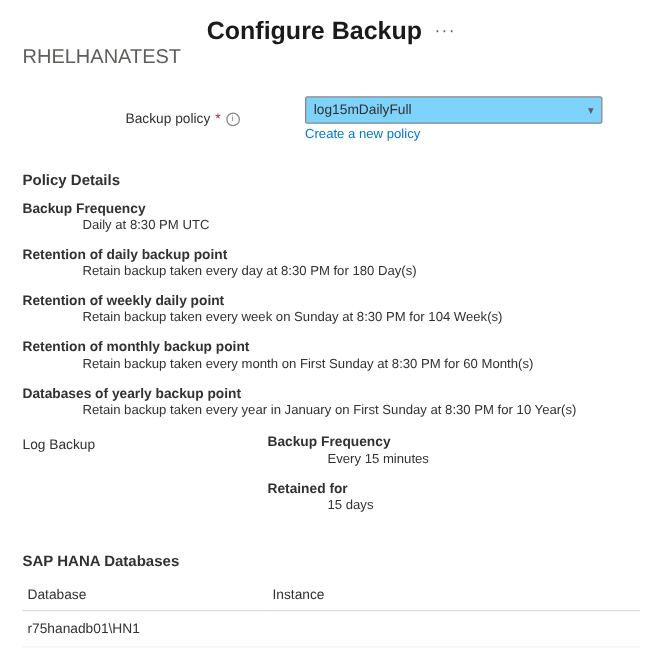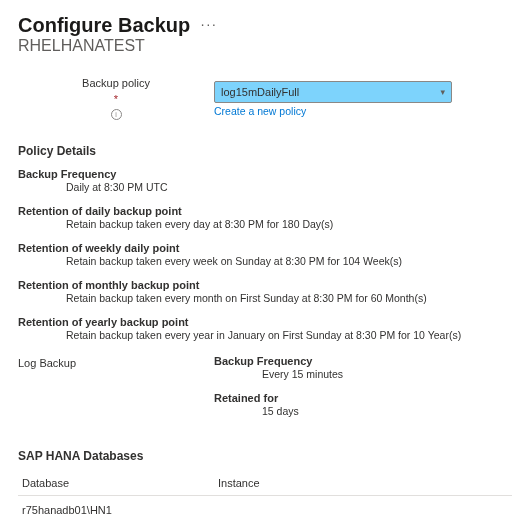--- a/index.html
+++ b/index.html
@@ -1,29 +1,29 @@
 <!DOCTYPE html>
 <html><head>
   <meta charset="utf-8">
   <style>
-    * { box-sizing: border-box; margin: 0; padding: 0; }
+    * { box-sizing: border-box; margin: 0; padding: 0; justify-content: center; }
     body {
       font-family: "Segoe UI", -apple-system, sans-serif;
       background: #ffffff;
       color: #323130;
       font-size: 11px;
       width: 530px;
       padding: 14px 18px 18px 18px;
     }
     .header-row { display: flex; align-items: center; gap: 10px; }
     .page-title { font-size: 20px; font-weight: 600; color: #1b1a19; }
     .more-icon { font-size: 14px; color: #605e5c; line-height: 1; padding-bottom: 4px; letter-spacing: 1px; }
     .subtitle { font-size: 16px; color: #605e5c; margin-top: 0px; }
     .field-row { display: flex; align-items: center; margin-top: 22px; }
-    .field-label { width: 196px; font-size: 11px; color: #323130; display: flex; align-items: center; gap: 4px; flex-direction: column; }
+    .field-label { width: 196px; font-size: 11px; color: #323130; display: flex; align-items: center; gap: 4px; }
     .req { color: #a4262c; }
     .info-icon {
       display: inline-flex; align-items: center; justify-content: center;
       width: 11px; height: 11px; border: 1px solid #8a8886; border-radius: 50%;
       font-size: 7px; color: #8a8886; font-style: normal;
     }
     .select-wrap { width: 238px; }
     .select {
       width: 100%; height: 22px; border: 1px solid #8a8886; border-radius: 2px;
       display: flex; align-items: center; justify-content: space-between;
@@ -87,21 +87,21 @@
     </div>
     <div class="block">
       <div class="block-title">Retention of weekly daily point</div>
       <div class="block-sub">Retain backup taken every week on Sunday at 8:30 PM for 104 Week(s)</div>
     </div>
     <div class="block">
       <div class="block-title">Retention of monthly backup point</div>
       <div class="block-sub">Retain backup taken every month on First Sunday at 8:30 PM for 60 Month(s)</div>
     </div>
     <div class="block">
-      <div class="block-title">Retention of yearly backup point</div>
+      <div class="block-title">Databases of yearly backup point</div>
       <div class="block-sub">Retain backup taken every year in January on First Sunday at 8:30 PM for 10 Year(s)</div>
     </div>
   </div>
 </div>
 
 <div class="details-row">
   <div class="details-left">Log Backup</div>
   <div class="details-right">
     <div class="block">
       <div class="block-title">Backup Frequency</div>

